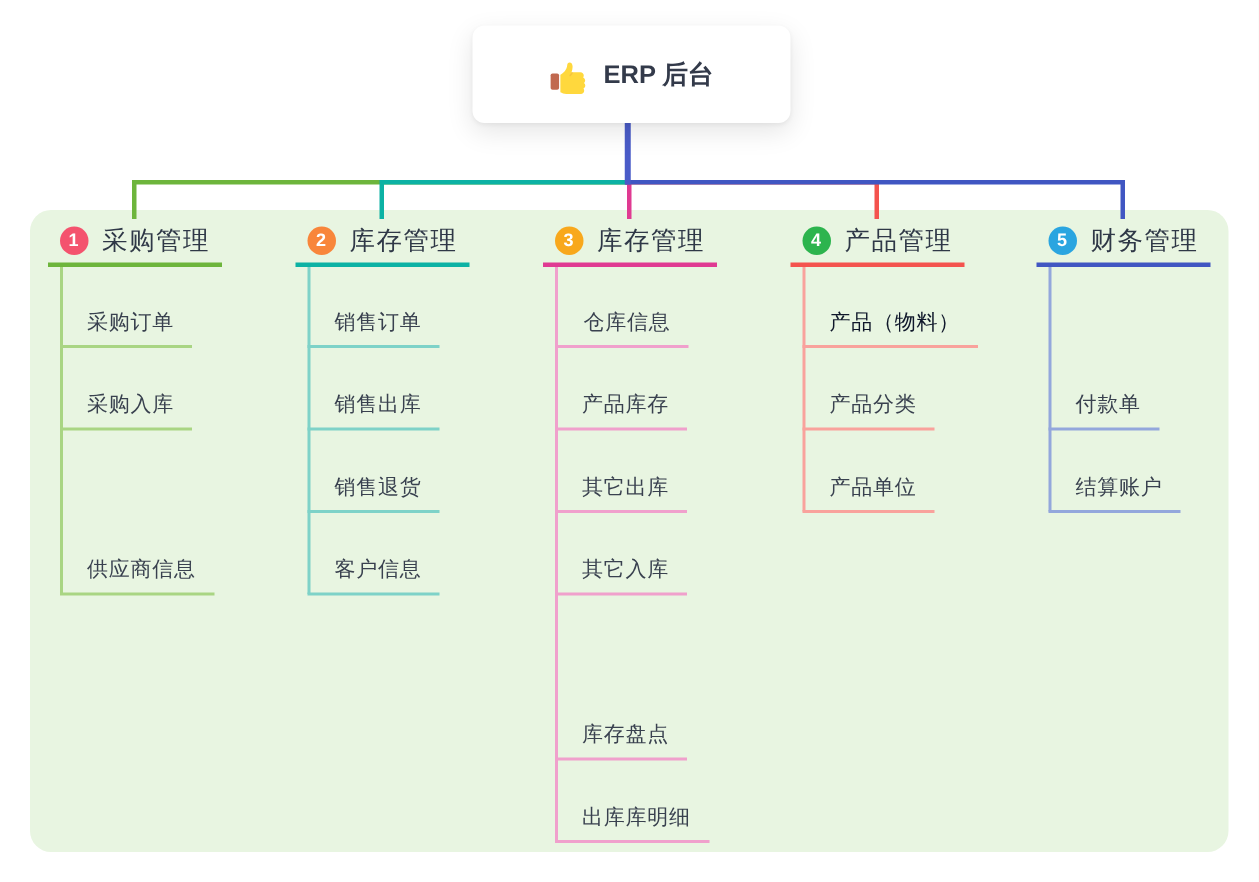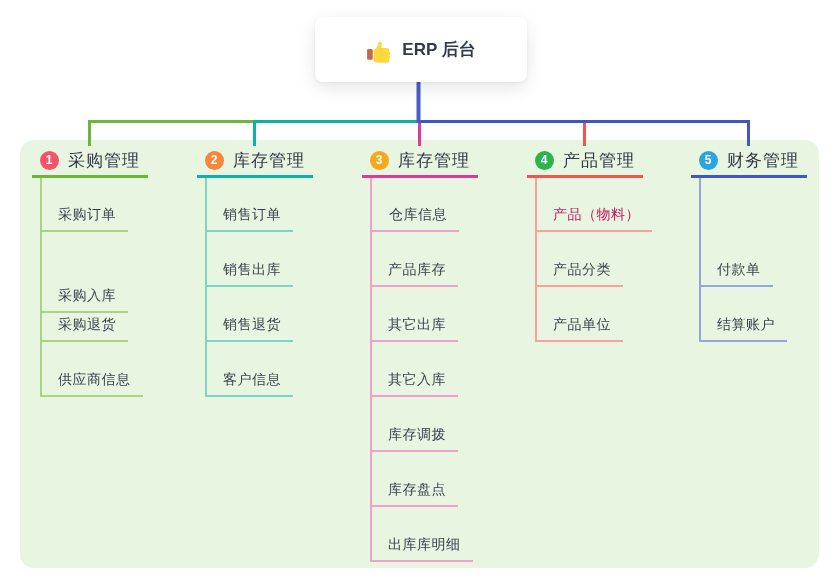--- a/index.html
+++ b/index.html
@@ -49,47 +49,45 @@
     </svg>
     <span>ERP 后台</span>
   </div>
 
   <div id="branches">
       <div class="branch-header" style="left: 32px; top: 145px; border-bottom-color: rgb(109, 181, 60); color: rgb(47, 56, 71);">
         <span class="badge" style="background: rgb(244, 83, 110);">1</span>
         <span>采购管理</span>
       </div>
       <div class="child" style="left: 40px; top: 204px; border-bottom-color: rgb(169, 213, 131); color: rgb(57, 65, 79);">采购订单</div>
-      <div class="child" style="left: 40px; top: 259px; border-bottom-color: rgb(169, 213, 131); color: rgb(57, 65, 79); margin-top: 26px;">采购入库</div>
-      <div class="child" style="left: 40px; top: 314px; border-bottom-color: rgb(169, 213, 131); color: rgb(57, 65, 79);">采购退货</div>
+      <div class="child" style="left: 40px; top: 259px; border-bottom-color: rgb(169, 213, 131); color: rgb(57, 65, 79);">采购入库</div>
       <div class="child" style="left: 40px; top: 369px; border-bottom-color: rgb(169, 213, 131); color: rgb(57, 65, 79);">供应商信息</div>
       <div class="branch-header" style="left: 197px; top: 145px; border-bottom-color: rgb(12, 178, 164); color: rgb(47, 56, 71);">
         <span class="badge" style="background: rgb(248, 134, 59);">2</span>
         <span>库存管理</span>
       </div>
       <div class="child" style="left: 205px; top: 204px; border-bottom-color: rgb(126, 210, 200); color: rgb(57, 65, 79);">销售订单</div>
       <div class="child" style="left: 205px; top: 259px; border-bottom-color: rgb(126, 210, 200); color: rgb(57, 65, 79);">销售出库</div>
       <div class="child" style="left: 205px; top: 314px; border-bottom-color: rgb(126, 210, 200); color: rgb(57, 65, 79);">销售退货</div>
       <div class="child" style="left: 205px; top: 369px; border-bottom-color: rgb(126, 210, 200); color: rgb(57, 65, 79);">客户信息</div>
       <div class="branch-header" style="left: 362px; top: 145px; border-bottom-color: rgb(224, 58, 146); color: rgb(47, 56, 71);">
         <span class="badge" style="background: rgb(248, 168, 28);">3</span>
         <span>库存管理</span>
       </div>
       <div class="child" style="left: 370px; top: 204px; border-bottom-color: rgb(240, 160, 204); color: rgb(57, 65, 79); padding-left: 19px;">仓库信息</div>
       <div class="child" style="left: 370px; top: 259px; border-bottom-color: rgb(240, 160, 204); color: rgb(57, 65, 79);">产品库存</div>
       <div class="child" style="left: 370px; top: 314px; border-bottom-color: rgb(240, 160, 204); color: rgb(57, 65, 79);">其它出库</div>
       <div class="child" style="left: 370px; top: 369px; border-bottom-color: rgb(240, 160, 204); color: rgb(57, 65, 79);">其它入库</div>
-      <div class="child" style="left: 370px; top: 424px; border-bottom-color: rgb(240, 160, 204); color: rgb(57, 65, 79);">库存调拨</div>
       <div class="child" style="left: 370px; top: 534px; border-bottom-color: rgb(240, 160, 204); color: rgb(57, 65, 79);">出库库明细</div>
       <div class="child" style="left: 370px; top: 479px; border-bottom-color: rgb(240, 160, 204); color: rgb(57, 65, 79);">库存盘点</div>
       <div class="branch-header" style="left: 527px; top: 145px; border-bottom-color: rgb(244, 83, 78); color: rgb(47, 56, 71);">
         <span class="badge" style="background: rgb(45, 180, 78);">4</span>
         <span>产品管理</span>
       </div>
-      <div class="child" style="left: 535px; top: 204px; border-bottom-color: rgb(249, 162, 156); color: #be185d;">产品（物料）</div>
+      <div class="child" style="left: 535px; top: 204px; border-bottom-color: rgb(249, 162, 156); color: #0f172a;">产品（物料）</div>
       <div class="child" style="left: 535px; top: 259px; border-bottom-color: rgb(249, 162, 156); color: rgb(57, 65, 79);">产品分类</div>
       <div class="child" style="left: 535px; top: 314px; border-bottom-color: rgb(249, 162, 156); color: rgb(57, 65, 79);">产品单位</div>
       <div class="branch-header" style="left: 691px; top: 145px; border-bottom-color: rgb(64, 86, 194); color: rgb(47, 56, 71);">
         <span class="badge" style="background: rgb(42, 165, 224);">5</span>
         <span>财务管理</span>
       </div>
       <div class="child" style="left: 699px; top: 259px; border-bottom-color: rgb(147, 167, 220); color: rgb(57, 65, 79);">付款单</div>
       <div class="child" style="left: 699px; top: 314px; border-bottom-color: rgb(147, 167, 220); color: rgb(57, 65, 79);">结算账户</div>
     </div>
 </div>

